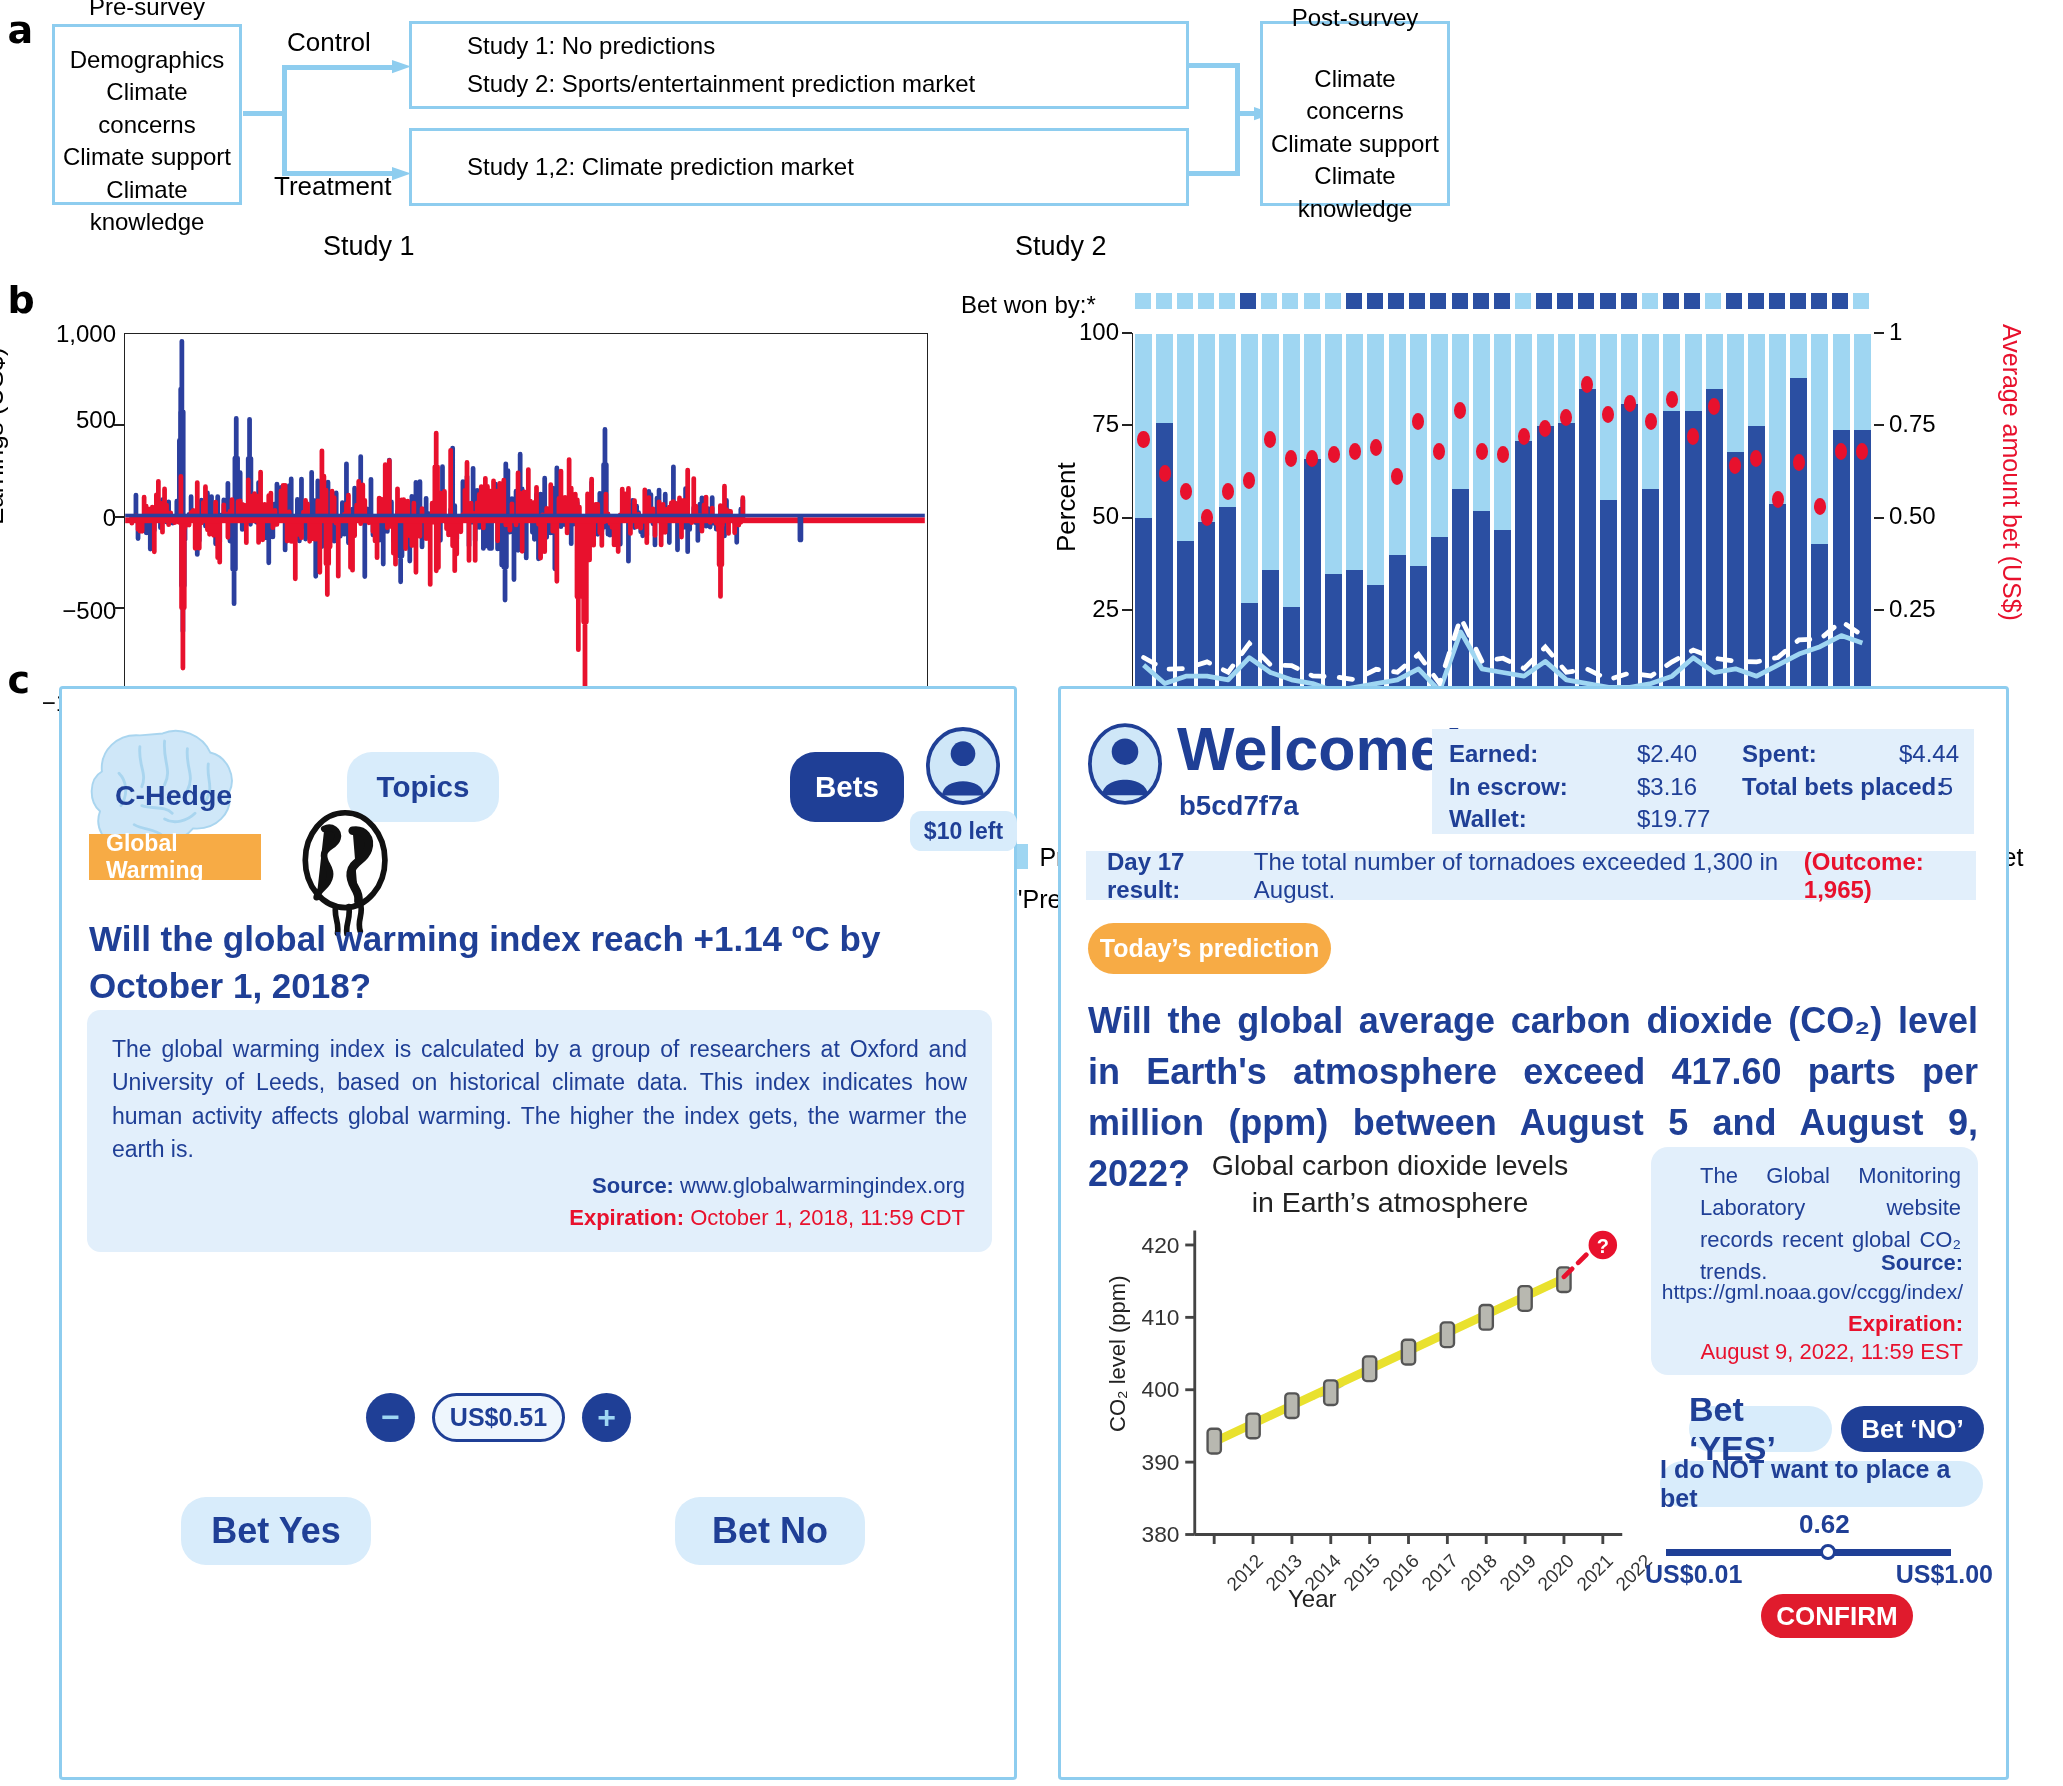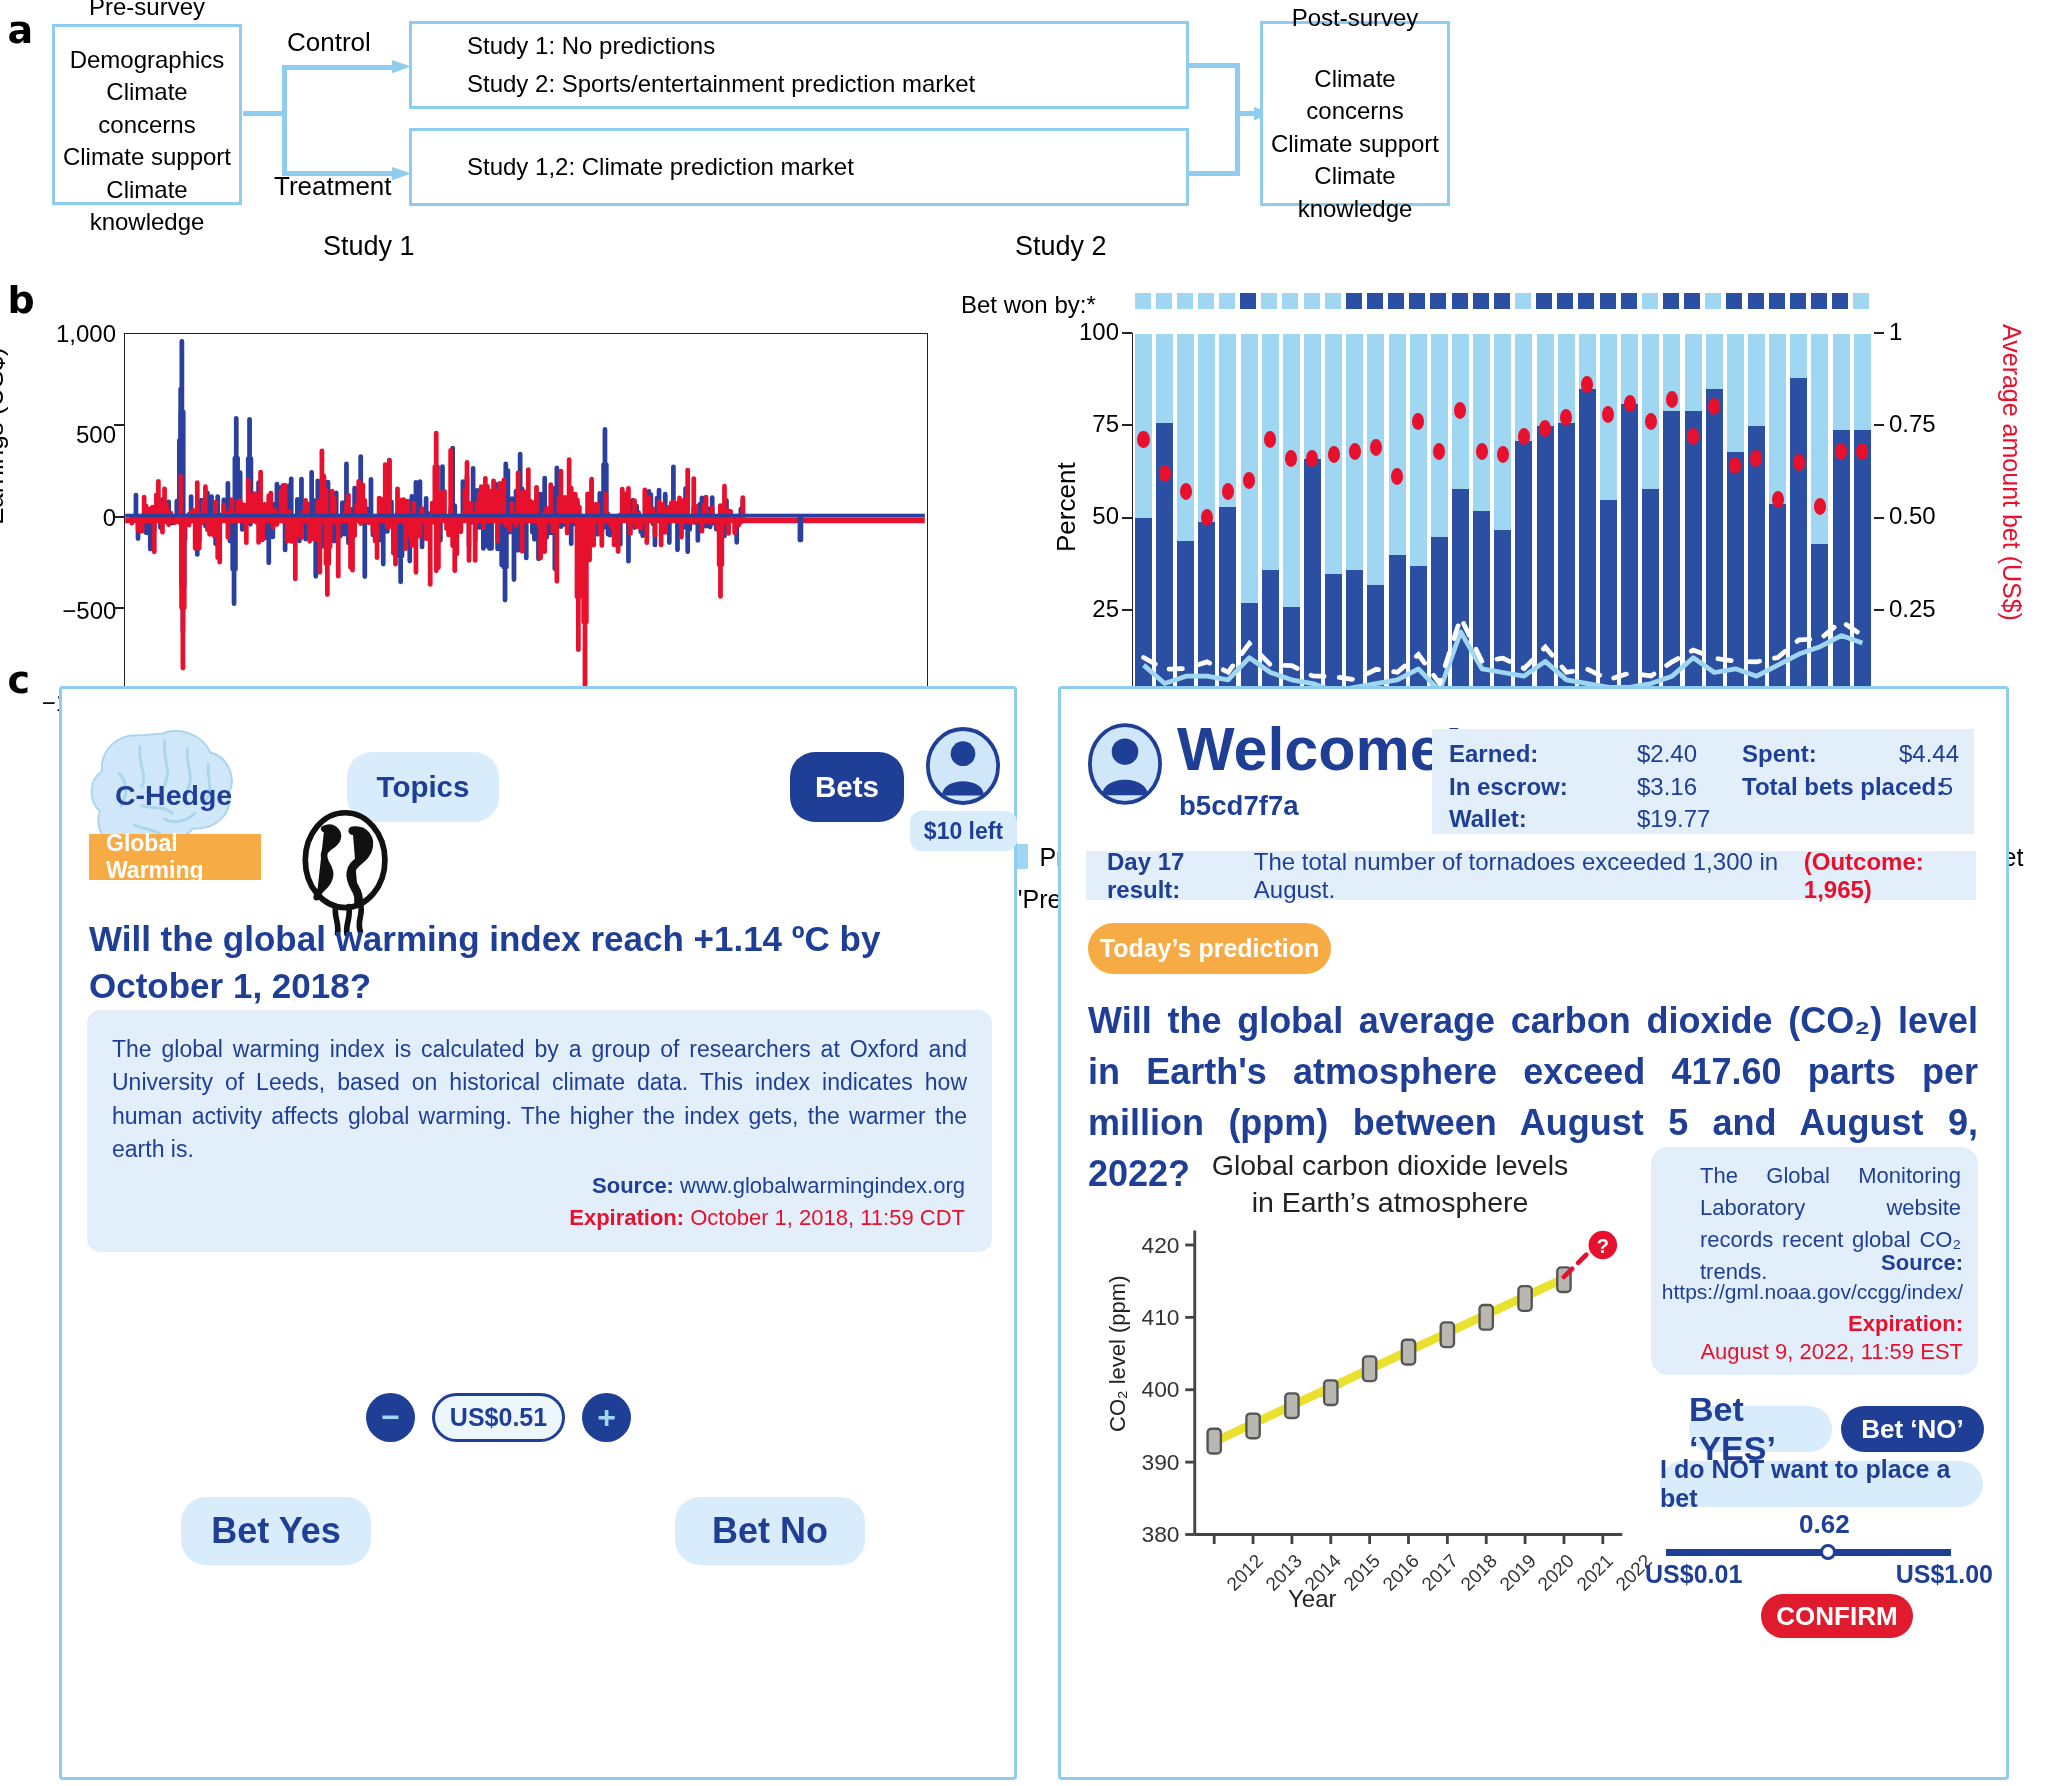--- a/index.html
+++ b/index.html
@@ -180,21 +180,21 @@
     <svg id="earnings-svg" width="800" height="367" viewBox="0 0 841 386">
         <path d="M 7.0 193.0 L 7.0 194.6 M 9.2 193.0 L 9.2 193.5 M 11.3 193.0 L 11.3 169.4 M 13.5 193.0 L 13.5 215.1 M 15.6 193.0 L 15.6 193.2 M 17.8 193.0 L 17.8 205.0 M 19.9 193.0 L 19.9 199.0 M 22.1 193.0 L 22.1 209.1 M 24.2 193.0 L 24.2 204.6 M 26.4 193.0 L 26.4 226.2 M 28.5 193.0 L 28.5 194.3 M 30.6 193.0 L 30.6 206.4 M 32.8 193.0 L 32.8 183.1 M 34.9 193.0 L 34.9 189.0 M 37.1 193.0 L 37.1 203.7 M 39.2 193.0 L 39.2 174.3 M 41.4 193.0 L 41.4 193.8 M 43.5 193.0 L 43.5 197.8 M 45.7 193.0 L 45.7 176.5 M 47.8 193.0 L 47.8 188.9 M 50.0 193.0 L 50.0 199.0 M 52.1 193.0 L 52.1 194.6 M 54.3 193.0 L 54.3 175.9 M 56.4 193.0 L 56.4 192.1 M 57.0 193.0 L 57.0 111.9 M 58.2 193.0 L 58.2 81.8 M 58.4 193.0 L 58.4 57.9 M 58.6 193.0 L 58.6 186.2 M 59.3 193.0 L 59.3 264.8 M 59.6 193.0 L 59.6 7.7 M 59.8 193.0 L 59.8 111.9 M 60.7 193.0 L 60.7 194.3 M 60.7 193.0 L 60.7 312.7 M 61.0 193.0 L 61.0 81.8 M 62.1 193.0 L 62.1 264.8 M 62.9 193.0 L 62.9 216.3 M 65.0 193.0 L 65.0 195.5 M 67.2 193.0 L 67.2 189.7 M 69.3 193.0 L 69.3 171.1 M 71.5 193.0 L 71.5 186.6 M 73.6 193.0 L 73.6 190.6 M 75.8 193.0 L 75.8 231.8 M 77.9 193.0 L 77.9 217.5 M 80.1 193.0 L 80.1 174.6 M 82.2 193.0 L 82.2 184.9 M 84.4 193.0 L 84.4 202.0 M 86.5 193.0 L 86.5 167.2 M 88.7 193.0 L 88.7 192.3 M 90.8 193.0 L 90.8 171.0 M 93.0 193.0 L 93.0 200.0 M 95.1 193.0 L 95.1 220.7 M 97.3 193.0 L 97.3 171.0 M 99.4 193.0 L 99.4 218.8 M 101.6 193.0 L 101.6 190.2 M 103.7 193.0 L 103.7 174.5 M 105.9 193.0 L 105.9 177.0 M 108.0 193.0 L 108.0 157.0 M 110.2 193.0 L 110.2 217.8 M 112.3 193.0 L 112.3 186.8 M 113.1 193.0 L 113.1 247.4 M 114.5 193.0 L 114.5 230.0 M 114.5 193.0 L 114.5 283.7 M 115.4 193.0 L 115.4 130.5 M 115.9 193.0 L 115.9 247.4 M 116.6 193.0 L 116.6 193.8 M 116.8 193.0 L 116.8 88.8 M 118.2 193.0 L 118.2 130.5 M 118.8 193.0 L 118.8 170.9 M 120.9 193.0 L 120.9 145.9 M 123.1 193.0 L 123.1 205.6 M 125.2 193.0 L 125.2 185.7 M 127.4 193.0 L 127.4 183.6 M 129.4 193.0 L 129.4 131.0 M 129.5 193.0 L 129.5 180.8 M 130.8 193.0 L 130.8 89.7 M 131.7 193.0 L 131.7 200.1 M 132.2 193.0 L 132.2 131.0 M 133.8 193.0 L 133.8 172.1 M 136.0 193.0 L 136.0 191.9 M 138.1 193.0 L 138.1 198.0 M 140.3 193.0 L 140.3 156.3 M 142.4 193.0 L 142.4 205.1 M 144.6 193.0 L 144.6 194.3 M 146.7 193.0 L 146.7 214.5 M 148.9 193.0 L 148.9 183.0 M 151.0 193.0 L 151.0 240.7 M 153.2 193.0 L 153.2 204.9 M 155.3 193.0 L 155.3 213.5 M 157.5 193.0 L 157.5 178.7 M 159.6 193.0 L 159.6 157.8 M 161.8 193.0 L 161.8 166.0 M 163.9 193.0 L 163.9 161.3 M 166.1 193.0 L 166.1 173.8 M 168.2 193.0 L 168.2 227.1 M 170.3 193.0 L 170.3 179.8 M 172.5 193.0 L 172.5 159.5 M 174.6 193.0 L 174.6 152.5 M 176.8 193.0 L 176.8 205.2 M 178.9 193.0 L 178.9 191.6 M 181.1 193.0 L 181.1 174.0 M 183.2 193.0 L 183.2 217.7 M 185.4 193.0 L 185.4 152.6 M 187.5 193.0 L 187.5 202.5 M 189.7 193.0 L 189.7 215.7 M 191.8 193.0 L 191.8 192.5 M 194.0 193.0 L 194.0 191.1 M 196.1 193.0 L 196.1 145.5 M 198.3 193.0 L 198.3 175.1 M 200.4 193.0 L 200.4 254.9 M 202.6 193.0 L 202.6 154.6 M 204.7 193.0 L 204.7 196.2 M 206.9 193.0 L 206.9 223.6 M 209.0 193.0 L 209.0 164.9 M 211.2 193.0 L 211.2 220.7 M 213.3 193.0 L 213.3 155.8 M 215.5 193.0 L 215.5 204.0 M 217.6 193.0 L 217.6 173.1 M 219.8 193.0 L 219.8 217.9 M 221.9 193.0 L 221.9 167.2 M 224.1 193.0 L 224.1 207.2 M 226.2 193.0 L 226.2 212.6 M 228.4 193.0 L 228.4 177.4 M 230.5 193.0 L 230.5 210.5 M 232.7 193.0 L 232.7 136.5 M 234.8 193.0 L 234.8 219.6 M 237.0 193.0 L 237.0 215.6 M 239.1 193.0 L 239.1 184.1 M 241.3 193.0 L 241.3 162.1 M 243.4 193.0 L 243.4 170.9 M 245.6 193.0 L 245.6 178.6 M 247.7 193.0 L 247.7 128.9 M 249.9 193.0 L 249.9 176.6 M 252.0 193.0 L 252.0 255.1 M 254.2 193.0 L 254.2 183.8 M 256.3 193.0 L 256.3 195.8 M 258.5 193.0 L 258.5 152.9 M 260.6 193.0 L 260.6 211.3 M 262.8 193.0 L 262.8 210.9 M 264.9 193.0 L 264.9 200.9 M 267.1 193.0 L 267.1 216.9 M 269.2 193.0 L 269.2 212.2 M 271.4 193.0 L 271.4 242.0 M 273.5 193.0 L 273.5 195.5 M 275.7 193.0 L 275.7 207.7 M 277.8 193.0 L 277.8 132.6 M 280.0 193.0 L 280.0 176.6 M 282.1 193.0 L 282.1 217.7 M 284.3 193.0 L 284.3 191.4 M 286.4 193.0 L 286.4 186.7 M 288.3 193.0 L 288.3 233.5 M 288.6 193.0 L 288.6 206.7 M 289.7 193.0 L 289.7 260.6 M 290.7 193.0 L 290.7 217.1 M 291.1 193.0 L 291.1 233.5 M 292.9 193.0 L 292.9 183.3 M 295.0 193.0 L 295.0 210.1 M 297.2 193.0 L 297.2 204.5 M 299.3 193.0 L 299.3 238.8 M 301.5 193.0 L 301.5 170.7 M 303.6 193.0 L 303.6 201.1 M 305.8 193.0 L 305.8 156.0 M 307.9 193.0 L 307.9 179.0 M 310.0 193.0 L 310.0 155.3 M 312.2 193.0 L 312.2 223.9 M 314.3 193.0 L 314.3 190.8 M 316.5 193.0 L 316.5 172.8 M 318.6 193.0 L 318.6 188.6 M 320.8 193.0 L 320.8 195.8 M 322.9 193.0 L 322.9 189.4 M 325.1 193.0 L 325.1 189.2 M 327.2 193.0 L 327.2 178.4 M 329.4 193.0 L 329.4 207.7 M 331.5 193.0 L 331.5 217.0 M 333.7 193.0 L 333.7 139.6 M 335.8 193.0 L 335.8 193.7 M 338.0 193.0 L 338.0 197.9 M 340.1 193.0 L 340.1 196.1 M 342.3 193.0 L 342.3 184.6 M 344.4 193.0 L 344.4 120.0 M 346.6 193.0 L 346.6 180.6 M 348.7 193.0 L 348.7 215.5 M 350.9 193.0 L 350.9 205.7 M 353.0 193.0 L 353.0 196.6 M 355.2 193.0 L 355.2 155.4 M 357.3 193.0 L 357.3 172.3 M 359.5 193.0 L 359.5 149.8 M 361.6 193.0 L 361.6 222.7 M 363.8 193.0 L 363.8 198.1 M 365.9 193.0 L 365.9 141.3 M 368.1 193.0 L 368.1 217.0 M 370.2 193.0 L 370.2 164.4 M 372.4 193.0 L 372.4 203.4 M 374.5 193.0 L 374.5 195.6 M 376.7 193.0 L 376.7 225.6 M 378.8 193.0 L 378.8 223.2 M 381.0 193.0 L 381.0 185.3 M 383.1 193.0 L 383.1 225.5 M 385.3 193.0 L 385.3 225.6 M 387.4 193.0 L 387.4 190.5 M 389.6 193.0 L 389.6 157.8 M 391.7 193.0 L 391.7 226.1 M 393.9 193.0 L 393.9 169.7 M 396.0 193.0 L 396.0 242.9 M 398.1 193.0 L 398.1 245.1 M 398.2 193.0 L 398.2 210.0 M 399.5 193.0 L 399.5 279.9 M 400.3 193.0 L 400.3 136.5 M 400.9 193.0 L 400.9 245.1 M 402.5 193.0 L 402.5 143.6 M 404.6 193.0 L 404.6 208.3 M 406.8 193.0 L 406.8 173.1 M 408.9 193.0 L 408.9 258.3 M 411.1 193.0 L 411.1 165.3 M 413.2 193.0 L 413.2 227.5 M 415.4 193.0 L 415.4 126.4 M 417.5 193.0 L 417.5 162.9 M 419.7 193.0 L 419.7 211.6 M 421.8 193.0 L 421.8 235.5 M 424.0 193.0 L 424.0 194.9 M 426.1 193.0 L 426.1 181.2 M 428.3 193.0 L 428.3 208.6 M 430.4 193.0 L 430.4 216.0 M 432.6 193.0 L 432.6 168.7 M 434.7 193.0 L 434.7 236.4 M 436.9 193.0 L 436.9 168.3 M 439.0 193.0 L 439.0 197.8 M 441.2 193.0 L 441.2 151.6 M 443.3 193.0 L 443.3 213.9 M 445.4 193.0 L 445.4 186.1 M 447.6 193.0 L 447.6 209.3 M 449.7 193.0 L 449.7 162.2 M 451.9 193.0 L 451.9 247.0 M 454.0 193.0 L 454.0 140.9 M 456.2 193.0 L 456.2 174.3 M 458.3 193.0 L 458.3 202.7 M 460.5 193.0 L 460.5 180.2 M 462.6 193.0 L 462.6 200.5 M 464.8 193.0 L 464.8 180.3 M 466.9 193.0 L 466.9 176.6 M 469.1 193.0 L 469.1 220.6 M 471.2 193.0 L 471.2 200.1 M 473.4 193.0 L 473.4 175.5 M 475.5 193.0 L 475.5 177.7 M 477.7 193.0 L 477.7 198.2 M 479.8 193.0 L 479.8 219.1 M 482.0 193.0 L 482.0 225.9 M 484.1 193.0 L 484.1 210.3 M 486.3 193.0 L 486.3 215.4 M 488.4 193.0 L 488.4 221.6 M 490.6 193.0 L 490.6 156.0 M 492.7 193.0 L 492.7 197.0 M 494.9 193.0 L 494.9 183.1 M 497.0 193.0 L 497.0 210.7 M 499.2 193.0 L 499.2 167.5 M 501.3 193.0 L 501.3 207.5 M 503.2 193.0 L 503.2 137.4 M 503.5 193.0 L 503.5 203.3 M 504.6 193.0 L 504.6 100.4 M 505.6 193.0 L 505.6 159.8 M 506.0 193.0 L 506.0 137.4 M 507.8 193.0 L 507.8 210.5 M 509.9 193.0 L 509.9 211.6 M 512.1 193.0 L 512.1 197.8 M 514.2 193.0 L 514.2 192.5 M 516.4 193.0 L 516.4 204.5 M 518.5 193.0 L 518.5 206.3 M 520.7 193.0 L 520.7 221.1 M 522.8 193.0 L 522.8 186.5 M 525.0 193.0 L 525.0 169.1 M 527.1 193.0 L 527.1 191.7 M 529.3 193.0 L 529.3 238.9 M 531.4 193.0 L 531.4 179.9 M 533.6 193.0 L 533.6 175.1 M 535.7 193.0 L 535.7 203.6 M 537.9 193.0 L 537.9 181.1 M 540.0 193.0 L 540.0 187.9 M 542.2 193.0 L 542.2 208.0 M 544.3 193.0 L 544.3 212.2 M 546.5 193.0 L 546.5 209.9 M 548.6 193.0 L 548.6 211.6 M 550.8 193.0 L 550.8 165.6 M 552.9 193.0 L 552.9 168.9 M 555.1 193.0 L 555.1 199.7 M 557.2 193.0 L 557.2 221.9 M 559.4 193.0 L 559.4 172.5 M 561.5 193.0 L 561.5 164.2 M 563.7 193.0 L 563.7 200.2 M 565.8 193.0 L 565.8 185.5 M 568.0 193.0 L 568.0 168.5 M 570.1 193.0 L 570.1 186.2 M 572.3 193.0 L 572.3 219.4 M 574.4 193.0 L 574.4 180.9 M 576.6 193.0 L 576.6 139.7 M 578.7 193.0 L 578.7 178.2 M 580.9 193.0 L 580.9 227.0 M 583.0 193.0 L 583.0 185.1 M 585.1 193.0 L 585.1 187.0 M 587.3 193.0 L 587.3 203.5 M 589.4 193.0 L 589.4 162.6 M 591.6 193.0 L 591.6 229.0 M 593.7 193.0 L 593.7 205.6 M 595.9 193.0 L 595.9 196.5 M 598.0 193.0 L 598.0 182.7 M 600.2 193.0 L 600.2 198.4 M 602.3 193.0 L 602.3 217.1 M 604.5 193.0 L 604.5 178.9 M 606.6 193.0 L 606.6 172.3 M 608.8 193.0 L 608.8 179.8 M 610.9 193.0 L 610.9 202.2 M 613.1 193.0 L 613.1 183.6 M 615.2 193.0 L 615.2 203.0 M 617.4 193.0 L 617.4 172.2 M 619.5 193.0 L 619.5 199.3 M 621.7 193.0 L 621.7 205.3 M 623.8 193.0 L 623.8 194.6 M 626.0 193.0 L 626.0 185.4 M 628.1 193.0 L 628.1 184.3 M 630.3 193.0 L 630.3 212.4 M 632.4 193.0 L 632.4 175.0 M 634.6 193.0 L 634.6 186.0 M 636.7 193.0 L 636.7 194.5 M 638.9 193.0 L 638.9 192.2 M 641.0 193.0 L 641.0 198.7 M 643.2 193.0 L 643.2 219.1 M 645.3 193.0 L 645.3 200.3 M 647.5 193.0 L 647.5 184.2 M 649.6 193.0 L 649.6 174.5 " stroke="#2b3f9e" stroke-width="5" stroke-linecap="round" fill="none"></path>
         <path d="M 7.0 193.0 L 7.0 199.0 M 9.2 193.0 L 9.2 194.5 M 11.3 193.0 L 11.3 191.4 M 13.5 193.0 L 13.5 205.6 M 15.6 193.0 L 15.6 207.4 M 17.8 193.0 L 17.8 207.5 M 19.9 193.0 L 19.9 171.7 M 22.1 193.0 L 22.1 181.1 M 24.2 193.0 L 24.2 195.2 M 26.4 193.0 L 26.4 183.9 M 28.5 193.0 L 28.5 182.1 M 30.6 193.0 L 30.6 229.1 M 32.8 193.0 L 32.8 169.2 M 34.9 193.0 L 34.9 154.9 M 37.1 193.0 L 37.1 177.8 M 39.2 193.0 L 39.2 208.5 M 41.4 193.0 L 41.4 163.0 M 43.5 193.0 L 43.5 179.9 M 45.7 193.0 L 45.7 200.6 M 47.8 193.0 L 47.8 188.2 M 50.0 193.0 L 50.0 196.6 M 52.1 193.0 L 52.1 198.5 M 54.3 193.0 L 54.3 194.9 M 56.4 193.0 L 56.4 198.1 M 58.6 193.0 L 58.6 149.8 M 59.3 193.0 L 59.3 288.0 M 60.7 193.0 L 60.7 195.1 M 60.7 193.0 L 60.7 351.3 M 62.1 193.0 L 62.1 288.0 M 62.9 193.0 L 62.9 203.7 M 65.0 193.0 L 65.0 192.7 M 67.2 193.0 L 67.2 200.9 M 69.3 193.0 L 69.3 187.7 M 71.5 193.0 L 71.5 185.5 M 73.6 193.0 L 73.6 225.4 M 75.8 193.0 L 75.8 156.2 M 77.9 193.0 L 77.9 225.3 M 80.1 193.0 L 80.1 198.9 M 82.2 193.0 L 82.2 177.2 M 84.4 193.0 L 84.4 160.6 M 86.5 193.0 L 86.5 206.0 M 88.7 193.0 L 88.7 210.7 M 90.8 193.0 L 90.8 204.3 M 93.0 193.0 L 93.0 211.8 M 95.1 193.0 L 95.1 176.7 M 97.3 193.0 L 97.3 235.3 M 99.4 193.0 L 99.4 240.0 M 101.6 193.0 L 101.6 195.4 M 103.7 193.0 L 103.7 179.7 M 105.9 193.0 L 105.9 189.2 M 108.0 193.0 L 108.0 213.9 M 110.2 193.0 L 110.2 186.6 M 112.3 193.0 L 112.3 174.3 M 114.5 193.0 L 114.5 195.2 M 116.6 193.0 L 116.6 192.5 M 118.8 193.0 L 118.8 176.1 M 120.9 193.0 L 120.9 175.5 M 123.1 193.0 L 123.1 179.2 M 125.2 193.0 L 125.2 180.1 M 127.4 193.0 L 127.4 219.5 M 129.5 193.0 L 129.5 153.5 M 131.7 193.0 L 131.7 175.1 M 133.8 193.0 L 133.8 170.2 M 136.0 193.0 L 136.0 168.0 M 138.1 193.0 L 138.1 170.3 M 140.3 193.0 L 140.3 219.2 M 142.4 193.0 L 142.4 145.2 M 144.6 193.0 L 144.6 216.5 M 146.7 193.0 L 146.7 179.1 M 148.9 193.0 L 148.9 180.2 M 151.0 193.0 L 151.0 169.9 M 153.2 193.0 L 153.2 167.3 M 155.3 193.0 L 155.3 203.7 M 157.5 193.0 L 157.5 185.4 M 159.6 193.0 L 159.6 200.3 M 161.8 193.0 L 161.8 196.2 M 163.9 193.0 L 163.9 164.9 M 166.1 193.0 L 166.1 159.2 M 168.2 193.0 L 168.2 159.3 M 170.3 193.0 L 170.3 217.8 M 172.5 193.0 L 172.5 187.2 M 174.6 193.0 L 174.6 218.2 M 176.8 193.0 L 176.8 218.3 M 178.9 193.0 L 178.9 257.5 M 181.1 193.0 L 181.1 211.0 M 183.2 193.0 L 183.2 193.8 M 185.4 193.0 L 185.4 214.3 M 187.5 193.0 L 187.5 187.4 M 189.7 193.0 L 189.7 175.1 M 191.8 193.0 L 191.8 178.7 M 194.0 193.0 L 194.0 218.1 M 196.1 193.0 L 196.1 209.8 M 198.3 193.0 L 198.3 215.6 M 200.4 193.0 L 200.4 215.9 M 202.6 193.0 L 202.6 175.4 M 204.7 193.0 L 204.7 250.6 M 206.9 193.0 L 206.9 122.8 M 209.0 193.0 L 209.0 149.5 M 211.2 193.0 L 211.2 241.6 M 211.2 193.0 L 211.2 164.2 M 212.6 193.0 L 212.6 274.1 M 213.3 193.0 L 213.3 239.8 M 214.0 193.0 L 214.0 241.6 M 215.5 193.0 L 215.5 223.8 M 217.6 193.0 L 217.6 165.3 M 219.8 193.0 L 219.8 172.1 M 221.9 193.0 L 221.9 199.0 M 224.1 193.0 L 224.1 254.7 M 226.2 193.0 L 226.2 193.8 M 228.4 193.0 L 228.4 191.6 M 230.5 193.0 L 230.5 189.6 M 232.7 193.0 L 232.7 178.8 M 234.8 193.0 L 234.8 169.5 M 237.0 193.0 L 237.0 245.5 M 239.1 193.0 L 239.1 248.4 M 241.3 193.0 L 241.3 212.3 M 243.4 193.0 L 243.4 180.0 M 245.6 193.0 L 245.6 154.9 M 247.7 193.0 L 247.7 199.5 M 249.9 193.0 L 249.9 158.7 M 252.0 193.0 L 252.0 175.0 M 254.2 193.0 L 254.2 195.2 M 256.3 193.0 L 256.3 198.6 M 258.5 193.0 L 258.5 194.6 M 260.6 193.0 L 260.6 207.7 M 262.8 193.0 L 262.8 217.6 M 264.9 193.0 L 264.9 235.3 M 267.1 193.0 L 267.1 172.6 M 269.2 193.0 L 269.2 173.7 M 271.4 193.0 L 271.4 184.6 M 273.5 193.0 L 273.5 137.5 M 275.7 193.0 L 275.7 203.8 M 277.8 193.0 L 277.8 133.3 M 280.0 193.0 L 280.0 202.7 M 282.1 193.0 L 282.1 230.5 M 284.3 193.0 L 284.3 242.1 M 286.4 193.0 L 286.4 162.8 M 288.6 193.0 L 288.6 181.3 M 290.7 193.0 L 290.7 174.5 M 292.9 193.0 L 292.9 174.3 M 295.0 193.0 L 295.0 225.8 M 297.2 193.0 L 297.2 175.7 M 299.3 193.0 L 299.3 212.3 M 301.5 193.0 L 301.5 222.5 M 303.6 193.0 L 303.6 177.8 M 305.8 193.0 L 305.8 250.6 M 307.9 193.0 L 307.9 203.1 M 310.0 193.0 L 310.0 212.8 M 312.2 193.0 L 312.2 183.6 M 314.3 193.0 L 314.3 194.6 M 316.5 193.0 L 316.5 215.3 M 318.6 193.0 L 318.6 213.8 M 320.8 193.0 L 320.8 263.4 M 322.9 193.0 L 322.9 178.0 M 325.1 193.0 L 325.1 198.2 M 325.7 193.0 L 325.7 139.7 M 327.1 193.0 L 327.1 104.2 M 327.2 193.0 L 327.2 249.1 M 328.5 193.0 L 328.5 139.7 M 329.4 193.0 L 329.4 245.6 M 331.5 193.0 L 331.5 167.3 M 333.7 193.0 L 333.7 173.6 M 335.8 193.0 L 335.8 165.6 M 338.0 193.0 L 338.0 204.8 M 340.1 193.0 L 340.1 211.3 M 342.3 193.0 L 342.3 122.3 M 344.4 193.0 L 344.4 222.8 M 346.6 193.0 L 346.6 249.0 M 348.7 193.0 L 348.7 231.4 M 350.9 193.0 L 350.9 205.1 M 353.0 193.0 L 353.0 208.0 M 355.2 193.0 L 355.2 190.1 M 357.3 193.0 L 357.3 164.4 M 359.5 193.0 L 359.5 135.1 M 361.6 193.0 L 361.6 238.1 M 363.8 193.0 L 363.8 177.9 M 365.9 193.0 L 365.9 188.3 M 368.1 193.0 L 368.1 238.1 M 370.2 193.0 L 370.2 177.6 M 372.4 193.0 L 372.4 168.6 M 374.5 193.0 L 374.5 160.4 M 376.7 193.0 L 376.7 204.0 M 378.8 193.0 L 378.8 151.8 M 381.0 193.0 L 381.0 160.3 M 383.1 193.0 L 383.1 165.0 M 385.3 193.0 L 385.3 195.4 M 387.4 193.0 L 387.4 154.5 M 389.6 193.0 L 389.6 164.9 M 391.7 193.0 L 391.7 217.5 M 393.9 193.0 L 393.9 157.1 M 396.0 193.0 L 396.0 163.1 M 398.2 193.0 L 398.2 153.8 M 400.3 193.0 L 400.3 200.8 M 402.5 193.0 L 402.5 198.9 M 404.6 193.0 L 404.6 206.3 M 406.8 193.0 L 406.8 178.6 M 408.9 193.0 L 408.9 193.4 M 411.1 193.0 L 411.1 200.8 M 413.2 193.0 L 413.2 146.1 M 415.4 193.0 L 415.4 167.4 M 417.5 193.0 L 417.5 228.6 M 419.7 193.0 L 419.7 166.0 M 421.8 193.0 L 421.8 172.5 M 424.0 193.0 L 424.0 142.6 M 426.1 193.0 L 426.1 175.7 M 428.3 193.0 L 428.3 178.7 M 430.4 193.0 L 430.4 177.2 M 432.6 193.0 L 432.6 161.2 M 434.7 193.0 L 434.7 200.1 M 436.9 193.0 L 436.9 235.7 M 439.0 193.0 L 439.0 190.2 M 441.2 193.0 L 441.2 229.0 M 443.3 193.0 L 443.3 183.4 M 445.4 193.0 L 445.4 188.6 M 447.6 193.0 L 447.6 158.5 M 449.7 193.0 L 449.7 207.4 M 451.9 193.0 L 451.9 203.2 M 454.0 193.0 L 454.0 260.1 M 456.2 193.0 L 456.2 172.9 M 458.3 193.0 L 458.3 144.2 M 460.5 193.0 L 460.5 193.8 M 462.6 193.0 L 462.6 171.8 M 464.8 193.0 L 464.8 209.3 M 466.9 193.0 L 466.9 132.0 M 469.1 193.0 L 469.1 162.0 M 471.2 193.0 L 471.2 189.3 M 473.4 193.0 L 473.4 168.4 M 475.2 193.0 L 475.2 276.4 M 475.5 193.0 L 475.5 174.4 M 476.6 193.0 L 476.6 332.0 M 477.7 193.0 L 477.7 182.0 M 478.0 193.0 L 478.0 276.4 M 479.8 193.0 L 479.8 215.1 M 482.0 193.0 L 482.0 203.9 M 482.2 193.0 L 482.2 303.0 M 483.6 193.0 L 483.6 376.4 M 484.1 193.0 L 484.1 211.0 M 485.0 193.0 L 485.0 303.0 M 486.3 193.0 L 486.3 168.2 M 488.4 193.0 L 488.4 237.6 M 490.6 193.0 L 490.6 152.6 M 492.7 193.0 L 492.7 222.1 M 494.9 193.0 L 494.9 179.2 M 497.0 193.0 L 497.0 179.2 M 499.2 193.0 L 499.2 209.1 M 501.3 193.0 L 501.3 222.4 M 503.5 193.0 L 503.5 197.7 M 505.6 193.0 L 505.6 168.3 M 507.8 193.0 L 507.8 189.2 M 509.9 193.0 L 509.9 199.2 M 512.1 193.0 L 512.1 203.5 M 514.2 193.0 L 514.2 221.8 M 516.4 193.0 L 516.4 212.5 M 518.5 193.0 L 518.5 228.8 M 520.7 193.0 L 520.7 190.2 M 522.8 193.0 L 522.8 163.1 M 525.0 193.0 L 525.0 167.8 M 527.1 193.0 L 527.1 194.7 M 529.3 193.0 L 529.3 162.4 M 531.4 193.0 L 531.4 209.8 M 533.6 193.0 L 533.6 192.1 M 535.7 193.0 L 535.7 175.3 M 537.9 193.0 L 537.9 202.8 M 540.0 193.0 L 540.0 189.8 M 542.2 193.0 L 542.2 204.2 M 544.3 193.0 L 544.3 197.2 M 546.5 193.0 L 546.5 164.0 M 548.6 193.0 L 548.6 219.5 M 550.8 193.0 L 550.8 172.0 M 552.9 193.0 L 552.9 190.0 M 555.1 193.0 L 555.1 184.0 M 557.2 193.0 L 557.2 211.9 M 559.4 193.0 L 559.4 195.1 M 561.5 193.0 L 561.5 176.5 M 563.7 193.0 L 563.7 221.8 M 565.8 193.0 L 565.8 179.3 M 568.0 193.0 L 568.0 208.6 M 570.1 193.0 L 570.1 184.1 M 572.3 193.0 L 572.3 182.0 M 574.4 193.0 L 574.4 177.7 M 576.6 193.0 L 576.6 176.3 M 578.7 193.0 L 578.7 178.2 M 580.9 193.0 L 580.9 181.2 M 583.0 193.0 L 583.0 172.4 M 585.1 193.0 L 585.1 213.6 M 587.3 193.0 L 587.3 174.9 M 589.4 193.0 L 589.4 184.7 M 591.6 193.0 L 591.6 143.1 M 593.7 193.0 L 593.7 194.0 M 595.9 193.0 L 595.9 198.5 M 598.0 193.0 L 598.0 152.1 M 600.2 193.0 L 600.2 181.1 M 602.3 193.0 L 602.3 191.0 M 604.5 193.0 L 604.5 190.9 M 606.6 193.0 L 606.6 207.4 M 608.8 193.0 L 608.8 179.6 M 610.9 193.0 L 610.9 171.5 M 613.1 193.0 L 613.1 191.4 M 615.2 193.0 L 615.2 198.2 M 617.4 193.0 L 617.4 183.1 M 619.5 193.0 L 619.5 192.5 M 621.7 193.0 L 621.7 199.2 M 623.8 193.0 L 623.8 205.8 M 624.7 193.0 L 624.7 242.8 M 626.0 193.0 L 626.0 180.4 M 626.1 193.0 L 626.1 276.0 M 627.5 193.0 L 627.5 242.8 M 628.1 193.0 L 628.1 201.4 M 630.3 193.0 L 630.3 160.1 M 632.4 193.0 L 632.4 184.6 M 634.6 193.0 L 634.6 209.8 M 636.7 193.0 L 636.7 186.5 M 638.9 193.0 L 638.9 196.5 M 641.0 193.0 L 641.0 209.1 M 643.2 193.0 L 643.2 197.0 M 645.3 193.0 L 645.3 201.0 M 647.5 193.0 L 647.5 198.1 M 649.6 193.0 L 649.6 172.1 " stroke="#e8112d" stroke-width="5" stroke-linecap="round" fill="none"></path>
         <rect x="0" y="189" width="841" height="4" fill="#2b3f9e"></rect>
         <rect x="0" y="193" width="841" height="6" fill="#e8112d"></rect>
         <path d="M 710.1777777777778 193 L 710.1777777777778 216.16" stroke="#2b3f9e" stroke-width="6" stroke-linecap="round"></path>
       </svg>
   </div>
 
   <span class="tick-lbl" style="left:21px; top:44px; width:95px; text-align:right;">1,000</span>
-  <span class="tick-lbl" style="left:21px; top:145px; width:95px; text-align:right;">500</span>
+  <span class="tick-lbl" style="left:21px; top:130px; width:95px; text-align:right;">500</span>
   <span class="tick-lbl" style="left:21px; top:228px; width:95px; text-align:right;">0</span>
   <span class="tick-lbl" style="left:11.4px; top:321px; width:105px; text-align:right;">−500</span>
   <span class="tick-lbl" style="left:3.8px; top:413px; width:112px; text-align:right;">−1,000</span>
   <div id="bL-xticks">
       <div class="bl-tick" style="position: absolute; left: 124px; top: 428px; width: 1.9px; height: 9.5px; background: rgb(34, 34, 34);"></div>
       <span class="tick-lbl" style="left: 108px; top: 443px; width: 30px; text-align: center;">0</span>
       <div class="bl-tick" style="position: absolute; left: 213px; top: 428px; width: 1.9px; height: 9.5px; background: rgb(34, 34, 34);"></div>
       <span class="tick-lbl" style="left: 197px; top: 443px; width: 30px; text-align: center;">4</span>
       <div class="bl-tick" style="position: absolute; left: 301px; top: 428px; width: 1.9px; height: 9.5px; background: rgb(34, 34, 34);"></div>
       <span class="tick-lbl" style="left: 286px; top: 443px; width: 30px; text-align: center;">8</span>

